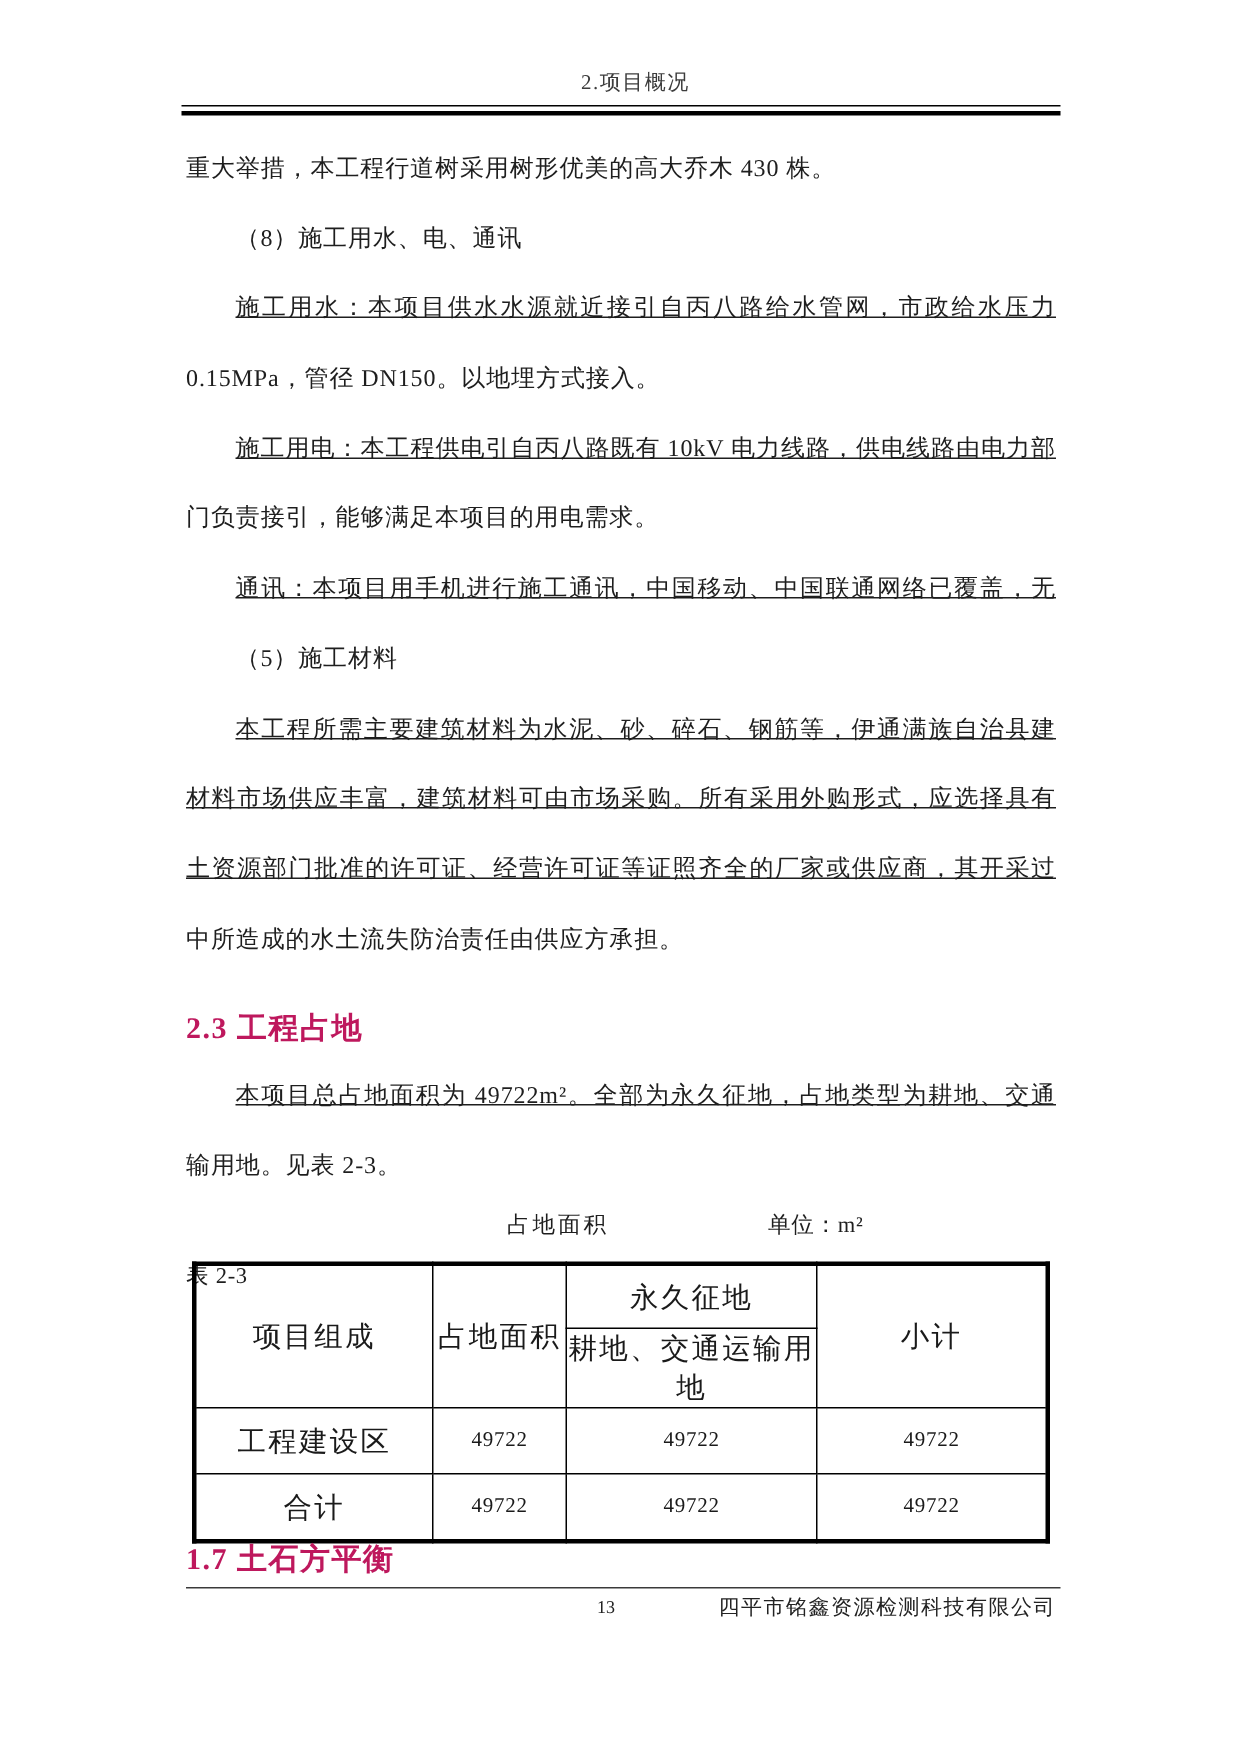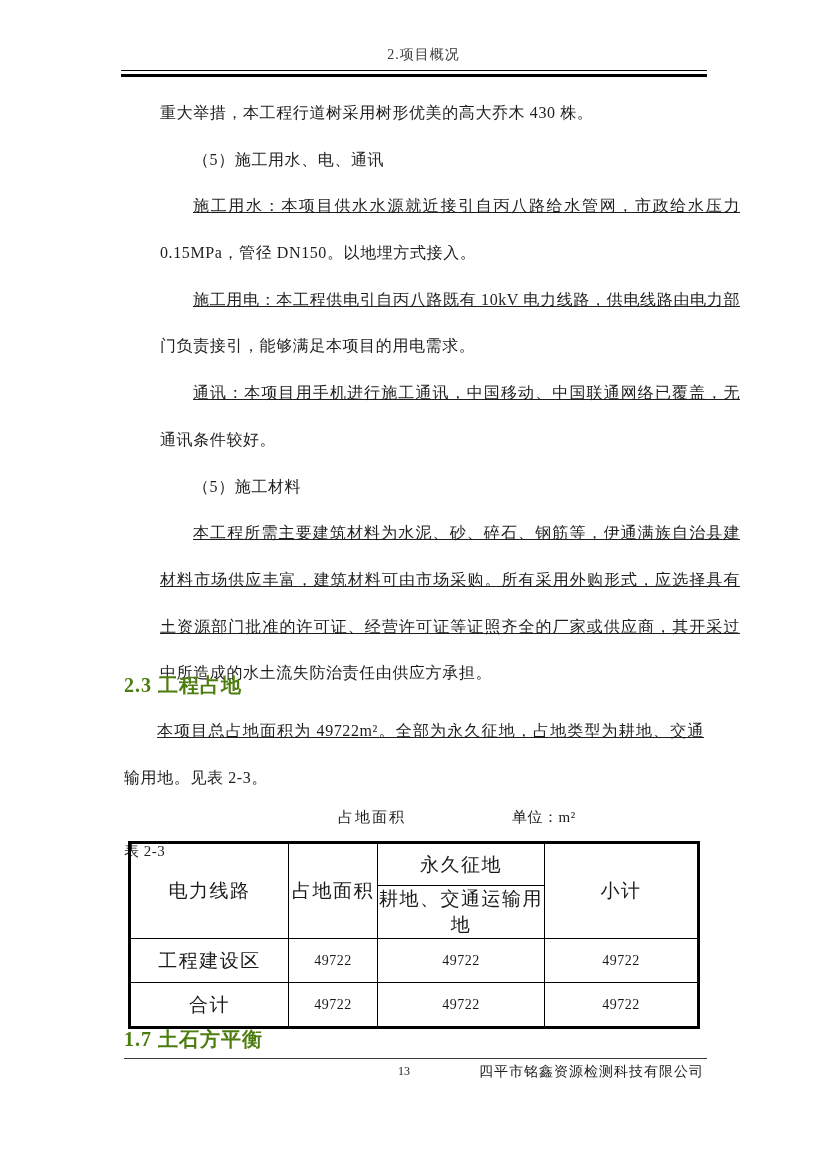--- a/index.html
+++ b/index.html
@@ -13,34 +13,34 @@
     overflow: hidden;
   }
   .header-title {
     position: absolute; top: 46px; left: 10px; width: 827px;
     text-align: center; font-size: 14px; color: #3c3c3c; letter-spacing: 1px;
   }
   .rule { position: absolute; left: 121px; width: 586px; background: #000; }
   .rule.thin  { top: 70px; height: 1px; }
   .rule.thick { top: 74px; height: 3px; }
 
-  .body-block { position: absolute; top: 90px; left: 124px; width: 580px; margin-left: 36px; }
+  .body-block { position: absolute; top: 90px; left: 124px; width: 580px; }
   .bl {
     height: 46.7px; line-height: 46.7px; font-size: 16px;
     letter-spacing: 0.6px; white-space: nowrap;
   }
   .bl.fill {
     white-space: normal; overflow: hidden;
     text-align: justify; text-align-last: justify; text-decoration: underline;
   }
   .bl.ind { text-indent: 33px; }
 
   .h-sec {
     position: absolute; left: 124px; margin: 0;
-    font-size: 20px; font-weight: bold; letter-spacing: 1px; color: #4d7c0f;
+    font-size: 20px; font-weight: bold; letter-spacing: 1px; color: #be185d;
   }
   .h23 { top: 672px; }
   .h24 { top: 1026px; }
 
   .intro-block { position: absolute; top: 708px; left: 124px; width: 580px; }
 
   .caption {
     position: absolute; top: 806px; left: 124px; width: 580px;
     height: 22px; line-height: 22px; font-size: 15px; letter-spacing: 0.5px;
   }
@@ -80,27 +80,26 @@
 <body>
 
 <div class="page">
 
   <div class="header-title">2.项目概况</div>
   <div class="rule thin"></div>
   <div class="rule thick"></div>
 
   <div class="body-block">
     <div class="bl">重大举措，本工程行道树采用树形优美的高大乔木 430 株。</div>
-    <div class="bl ind">（5）施工用水、电、通讯</div>
+    <div class="bl ind">（8）施工用水、电、通讯</div>
     <div class="bl ind fill">施工用水：本项目供水水源就近接引自丙八路给水管网，市政给水压力</div>
     <div class="bl">0.15MPa，管径 DN150。以地埋方式接入。</div>
     <div class="bl ind fill">施工用电：本工程供电引自丙八路既有 10kV 电力线路，供电线路由电力部</div>
     <div class="bl">门负责接引，能够满足本项目的用电需求。</div>
     <div class="bl ind fill">通讯：本项目用手机进行施工通讯，中国移动、中国联通网络已覆盖，无线</div>
-    <div class="bl">通讯条件较好。</div>
     <div class="bl ind">（5）施工材料</div>
     <div class="bl ind fill">本工程所需主要建筑材料为水泥、砂、碎石、钢筋等，伊通满族自治县建筑</div>
     <div class="bl fill">材料市场供应丰富，建筑材料可由市场采购。所有采用外购形式，应选择具有国</div>
     <div class="bl fill">土资源部门批准的许可证、经营许可证等证照齐全的厂家或供应商，其开采过程</div>
     <div class="bl">中所造成的水土流失防治责任由供应方承担。</div>
   </div>
 
   <h2 class="h-sec h23">2.3 工程占地</h2>
 
   <div class="intro-block">
@@ -116,21 +115,21 @@
 
   <table class="land-table">
     <colgroup>
       <col style="width:159px">
       <col style="width:89px">
       <col style="width:167px">
       <col style="width:154px">
     </colgroup>
     <tbody>
       <tr class="hr1">
-        <td rowspan="2">电力线路</td>
+        <td rowspan="2">项目组成</td>
         <td rowspan="2">占地面积</td>
         <td>永久征地</td>
         <td rowspan="2">小计</td>
       </tr>
       <tr class="hr2">
         <td>耕地、交通运输用地</td>
       </tr>
       <tr class="dr1">
         <td>工程建设区</td>
         <td class="num">49722</td>

